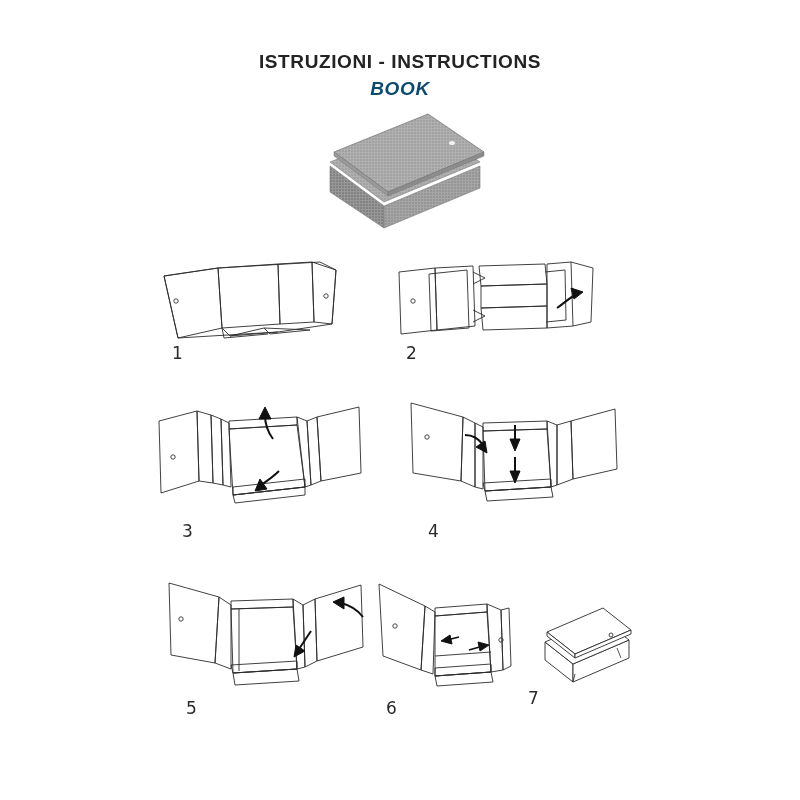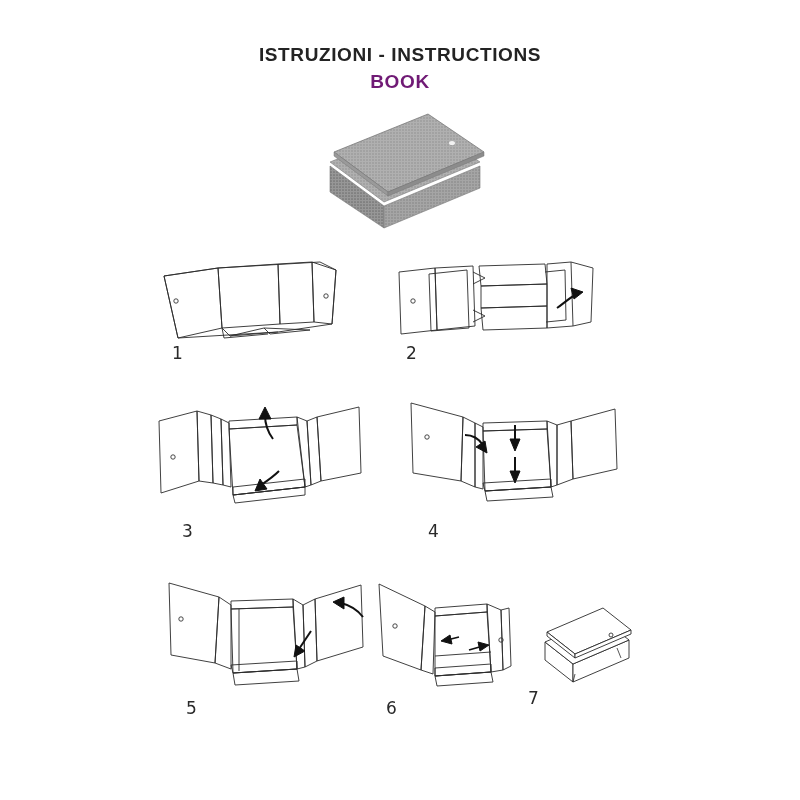--- a/index.html
+++ b/index.html
@@ -19,37 +19,38 @@
     position: absolute;
     inset: 0;
     background: #ffffff;
   }
 
   
   .title-block {
     position: absolute;
     left: 0;
     right: 0;
-    top: 44px;
+    top: 51px;
     text-align: center;
   }
   .title-main {
     font-size: 19px;
     font-weight: bold;
     letter-spacing: 0.6px;
     color: #232323;
     line-height: 1.15;
   }
   .title-sub {
     font-size: 19px;
     font-weight: bold;
     letter-spacing: 0.6px;
-    color: #701a75;
+    color: #0c4a6e;
     line-height: 1.15;
     margin-top: 5px;
+    font-style: italic;
   }
 
   
   .hero {
     position: absolute;
     left: 312px;
     top: 96px;
     width: 190px;
     height: 140px;
   }

